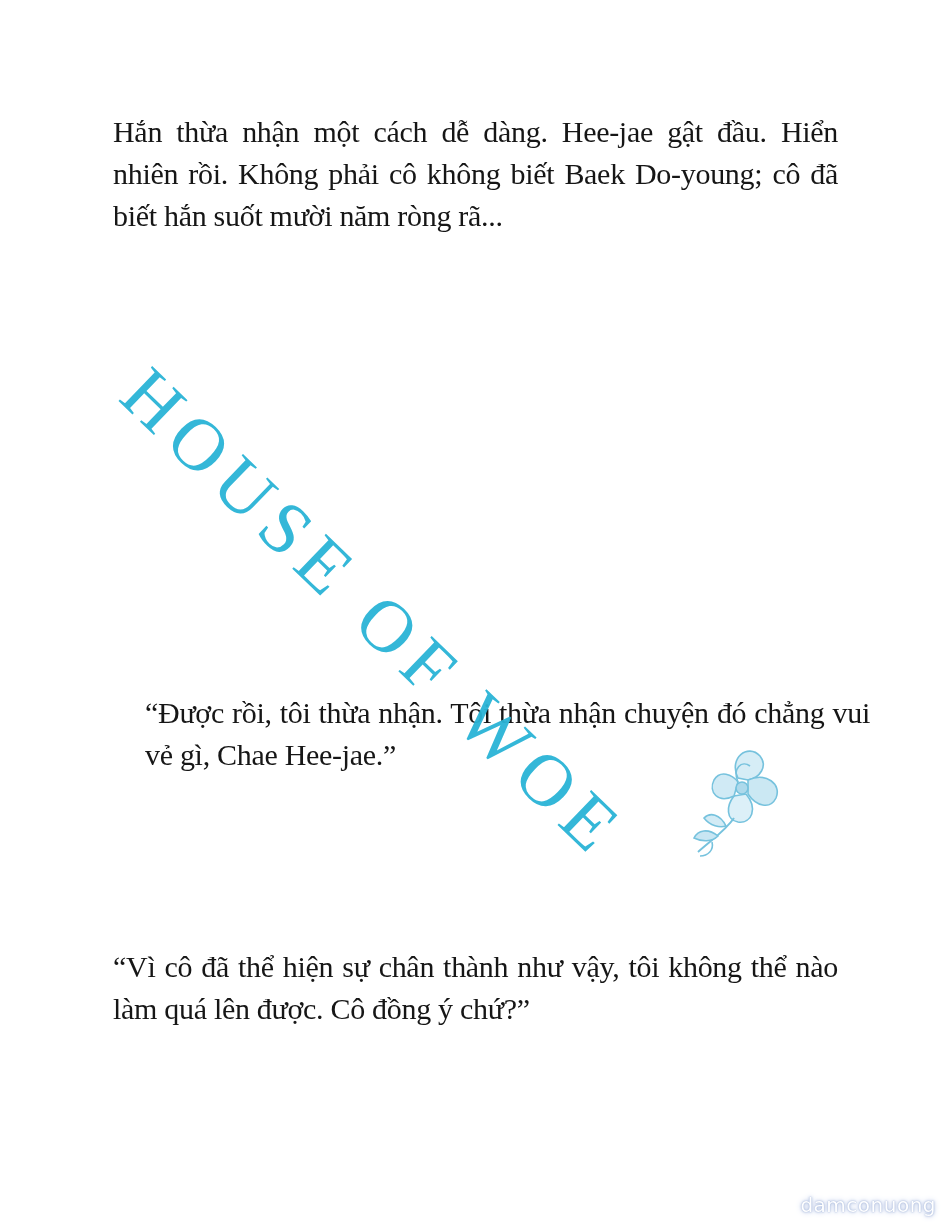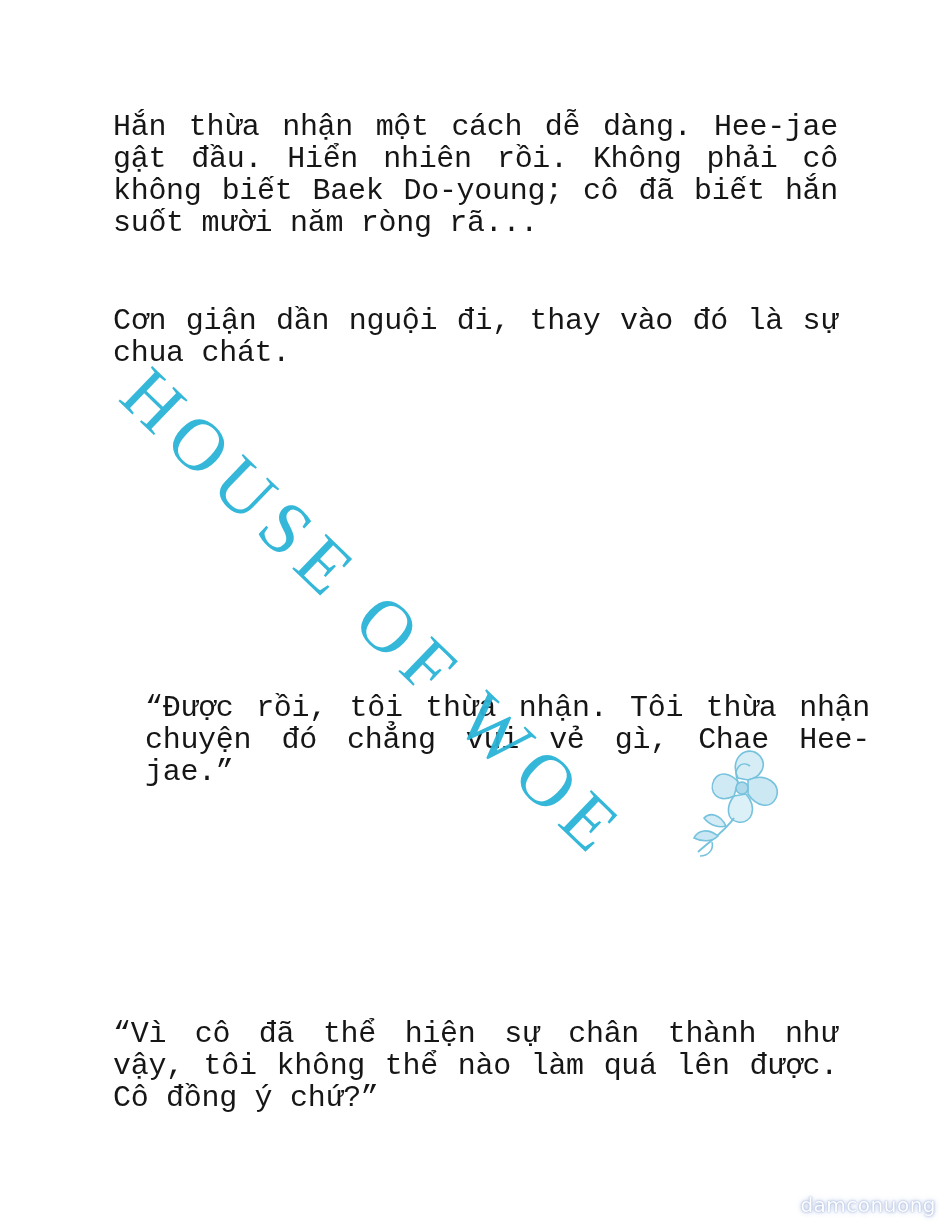--- a/index.html
+++ b/index.html
@@ -20,33 +20,33 @@
       left: 0; top: 0;
       width: 950px;
       height: 1229px;
     }
     .para {
       position: absolute;
       left: 113px;
       width: 725px;
       margin: 0;
       font-size: 30px;
-      line-height: 32px;
+      line-height: 42px;
       text-align: justify;
       text-align-last: left;
       letter-spacing: -0.3px;
-      font-family: Liberation Mono, monospace;
+      font-family: Liberation Serif, serif;
       color: #161616;
     }
     .p1 { top: 111px; }
     .p2 { top: 305px; }
     .p3 { top: 414px; }
     .p4 { top: 692px; margin-left: 32px; }
     .p5 { top: 843px; }
-    .p6 { top: 1018px; }
+    .p6 { top: 946px; }
 
     .watermark {
       position: absolute;
       left: 0; top: 0;
       width: 950px;
       height: 1229px;
       pointer-events: none;
     }
     .wm-text {
       position: absolute;
@@ -78,21 +78,20 @@
       color: #ffffff;
       letter-spacing: 0.5px;
       text-shadow: 0 0 3px #9fb2d9, 0 0 6px #b9c7e8, 0 0 1px #8ea3cf;
     }
   </style>
 </head>
 <body>
 
 <div class="page">
   <p class="para p1">Hắn thừa nhận một cách dễ dàng. Hee-jae gật đầu. Hiển nhiên rồi. Không phải cô không biết Baek Do-young; cô đã biết hắn suốt mười năm ròng rã...</p>
-  <p class="para p2">Cơn giận dần nguội đi, thay vào đó là sự chua chát.</p>
   <p class="para p4">“Được rồi, tôi thừa nhận. Tôi thừa nhận chuyện đó chẳng vui vẻ gì, Chae Hee-jae.”</p>
   <p class="para p6">“Vì cô đã thể hiện sự chân thành như vậy, tôi không thể nào làm quá lên được. Cô đồng ý chứ?”</p>
 </div>
 
 <div class="watermark">
   <div class="wm-text">HOUSE OF WOE</div>
   <svg class="flower" viewBox="0 0 120 120" xmlns="http://www.w3.org/2000/svg">
     <g fill="none" stroke="#5fb8d8" stroke-width="1.6" opacity="0.85">
 
       <path d="M70 40 C60 20, 80 5, 92 18 C100 28, 92 40, 80 42 Z" fill="#cfeaf5"></path>

